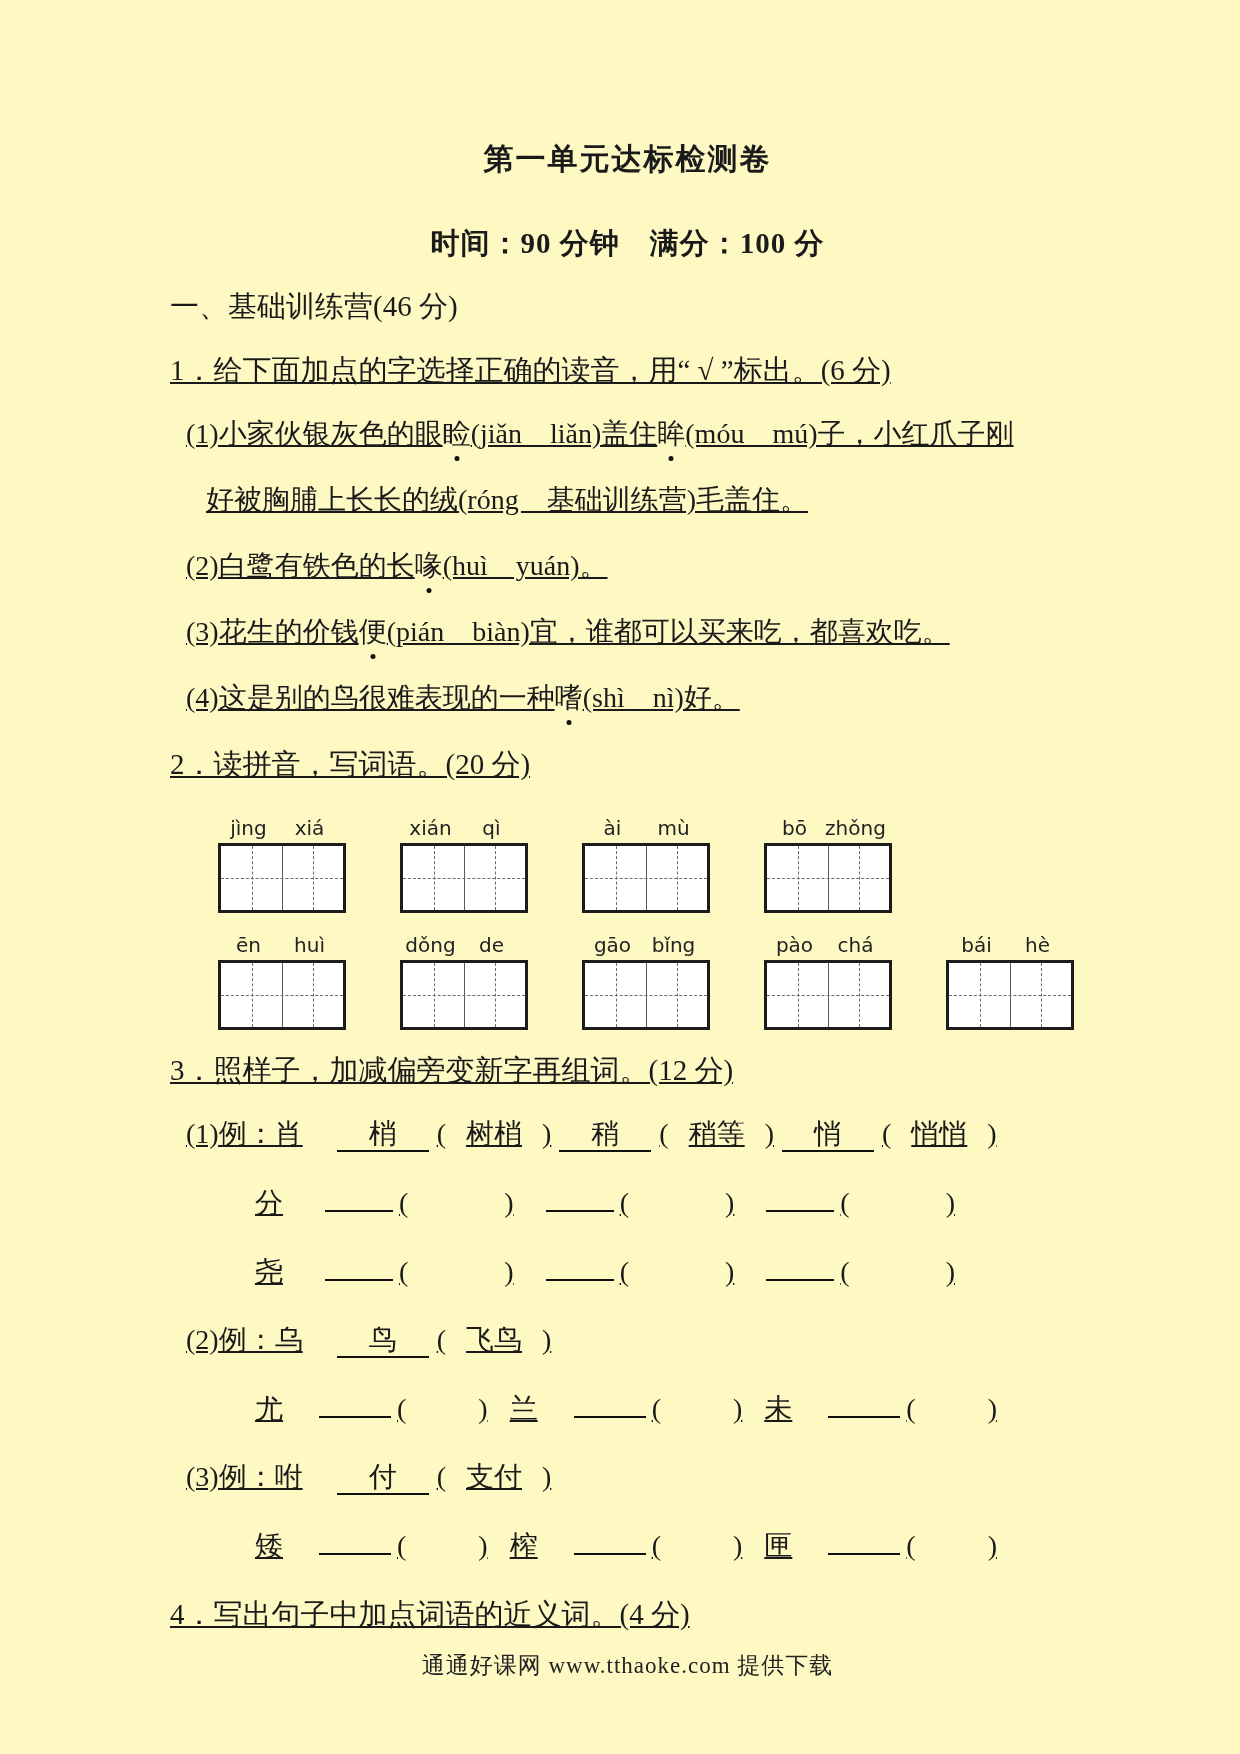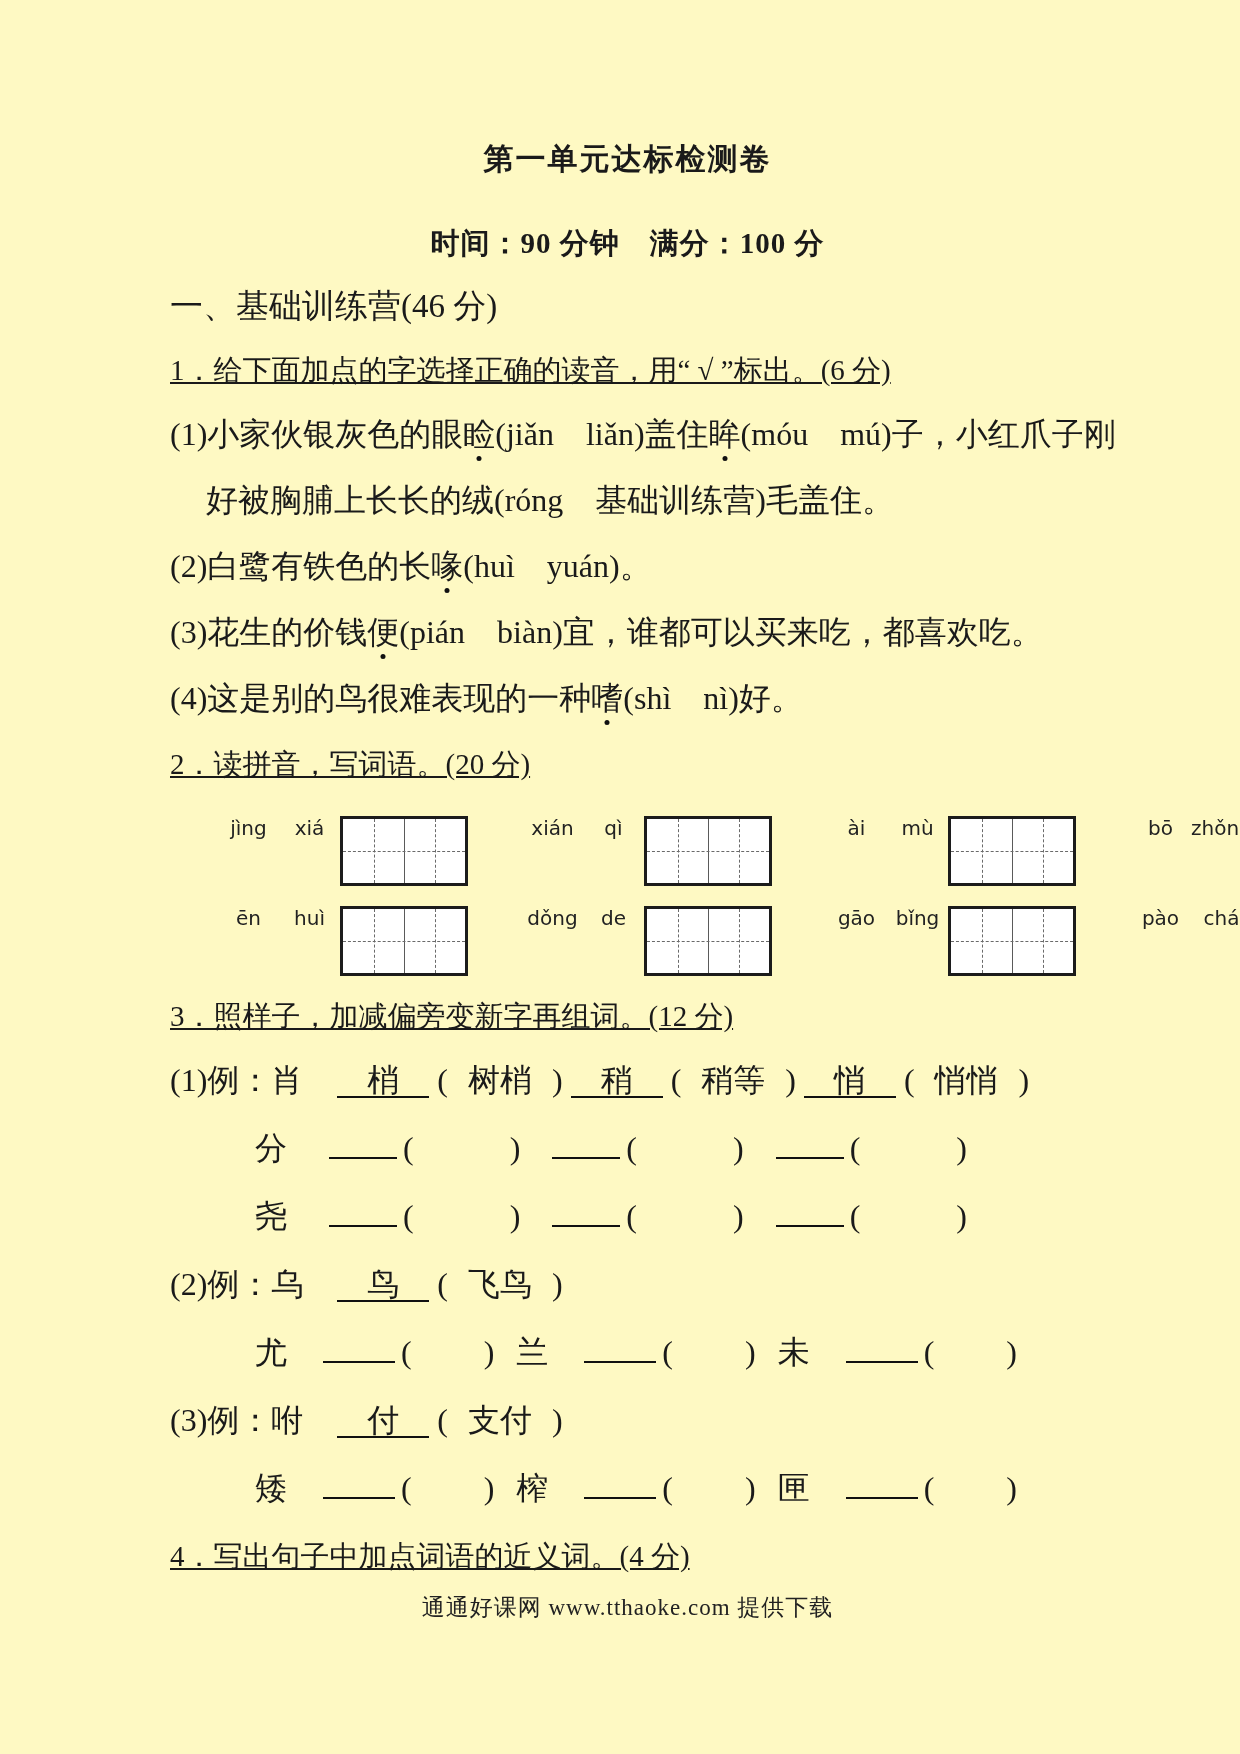--- a/index.html
+++ b/index.html
@@ -10,43 +10,43 @@
   }
   .content{padding:142px 155px 0 170px;}
   .doc-title{
     text-align:center;font-weight:bold;font-size:30px;line-height:34px;
     margin:0 0 50px 0;letter-spacing:2px;
   }
   .doc-subtitle{
     text-align:center;font-weight:bold;font-size:29px;line-height:34px;
     margin:0 0 28px 0;letter-spacing:1px;
   }
-  .sec-heading{font-size:33px;line-height:36px;margin:0 0 28px 0;}
+  .sec-heading{font-size:29px;line-height:36px;margin:0 0 28px 0;}
   .q-label{font-size:29px;line-height:36px;margin:0 0 28px 0;text-decoration:underline;}
-  .line{font-size:32px;line-height:36px;margin:0 0 30px 0;white-space:nowrap;}
+  .line{font-size:28px;line-height:36px;margin:0 0 30px 16px;white-space:nowrap;text-decoration:underline;}
   #q3-lines .line{margin-bottom:32px;}
   .run-t{display:inline;}
   .dot-under{position:relative;display:inline-block;}
   .dot-under::after{
     content:"";position:absolute;left:50%;transform:translateX(-50%);
     bottom:-9px;width:5px;height:5px;border-radius:50%;background:#111;
   }
   .run-u{
     display:inline-block;min-width:92px;text-align:center;
     border-bottom:2px solid #111;margin:0 8px;line-height:32px;
   }
   .run-blank{
     display:inline-block;border-bottom:2px solid #111;height:26px;
     vertical-align:baseline;margin:0 6px;
   }
   .run-gap{display:inline-block;height:1px;}
   
   #q2-grid{margin:34px 0 22px 48px;}
   .pin-row{display:flex;gap:54px;margin-bottom:20px;}
-  .pbox{display:flex;flex-direction:row;}
+  .pbox{display:flex;flex-direction:column;}
   .pbox-labels{
     display:flex;width:122px;margin-bottom:3px;
     font-family:"DejaVu Sans","Liberation Sans",sans-serif;
     font-size:20px;color:#222;
   }
   .pbox-labels span{flex:1;text-align:center;}
   .pbox-grid{position:relative;width:122px;height:64px;border:3px solid #1c1c1c;background:#fff;}
   .v-solid{position:absolute;left:50%;top:0;bottom:0;width:1px;background:#5a5a5a;}
   .v-dash{position:absolute;top:0;bottom:0;border-left:1px dashed #6a6a6a;}
   .v-dash.v1{left:25%;} .v-dash.v2{left:75%;}

